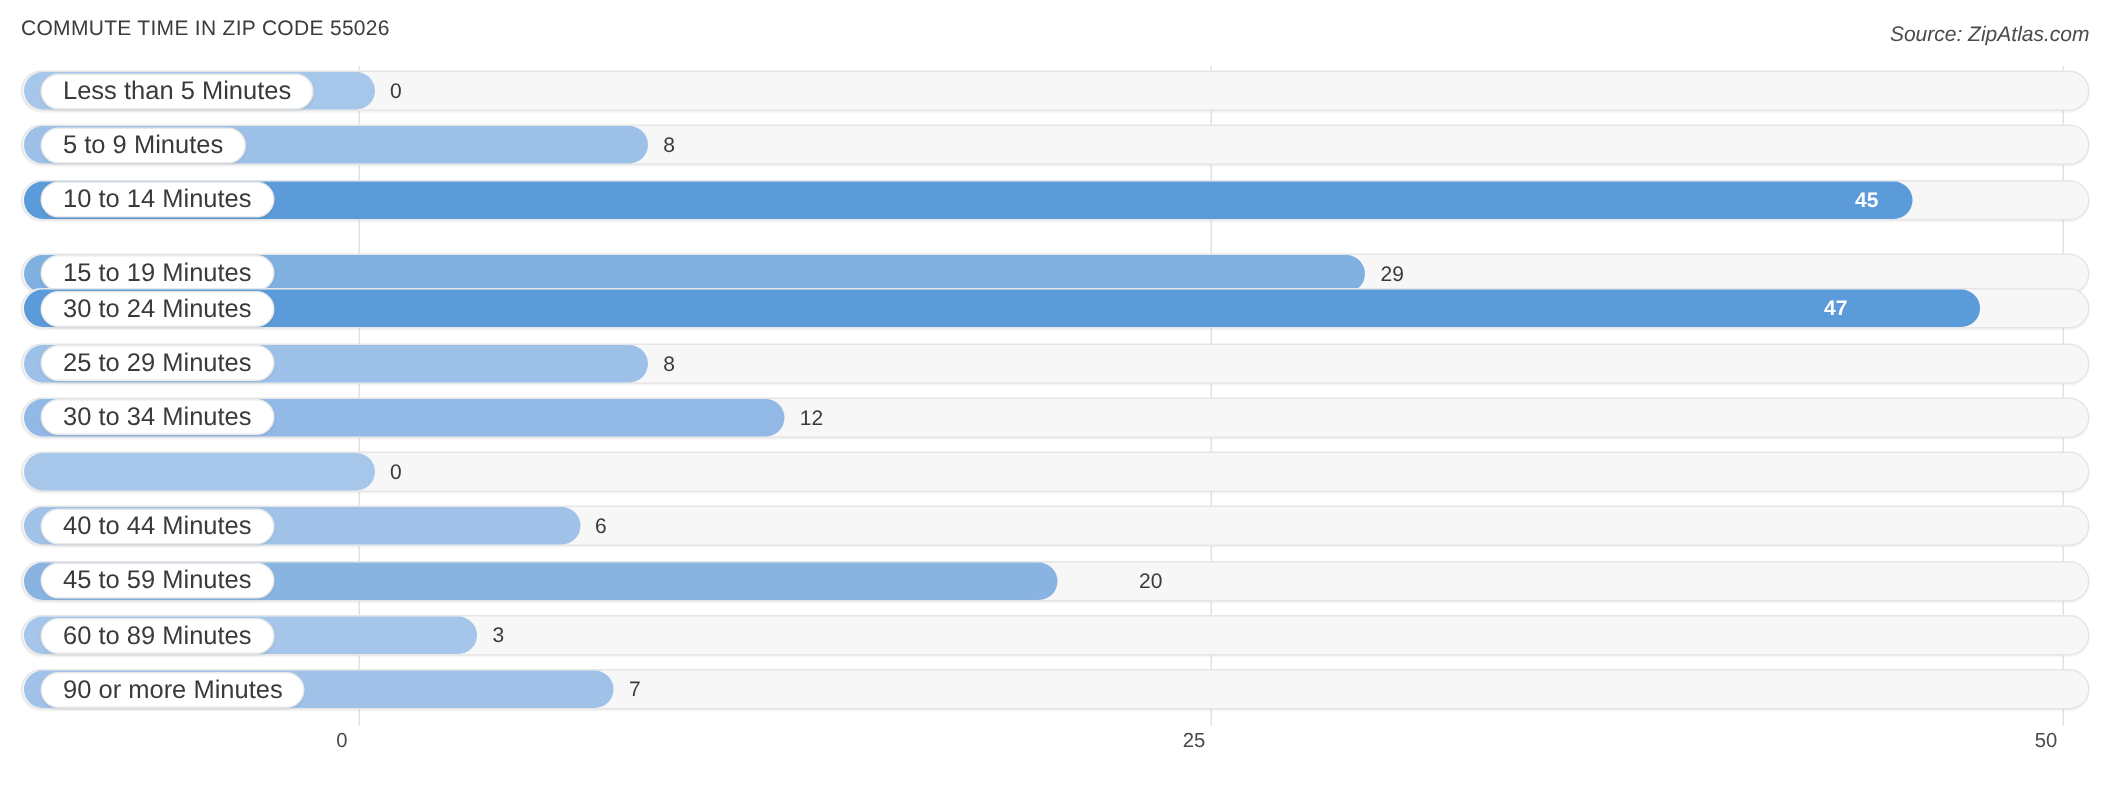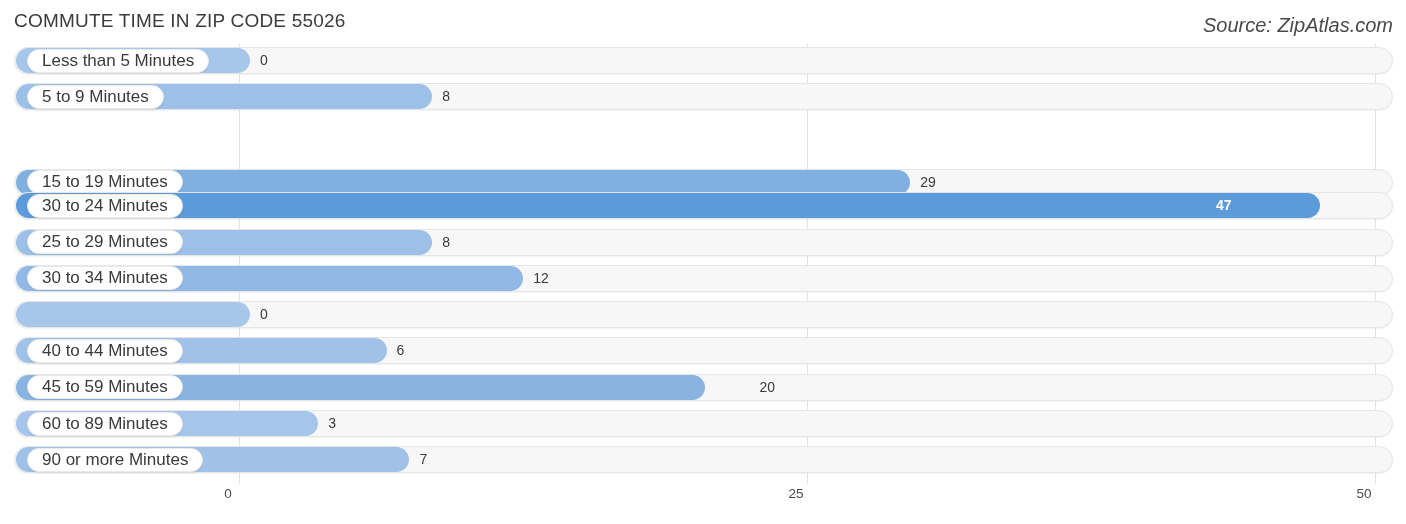--- a/index.html
+++ b/index.html
@@ -19,31 +19,31 @@
     position: relative;
     width: 1406px;
     height: 524px;
   }
 
   
   .chart-title {
     position: absolute;
     left: 14px;
     top: 10px;
-    font-size: 19px;
+    font-size: 14px;
     letter-spacing: 0.2px;
     color: #3c3c3c;
     font-weight: 400;
     white-space: nowrap;
   }
   .chart-source {
     position: absolute;
     right: 13px;
     top: 14px;
-    font-size: 20px;
+    font-size: 14px;
     font-style: italic;
     color: #4a4a4a;
     white-space: nowrap;
   }
 
   
   .plot {
     position: absolute;
     left: 0;
     top: 44px;
@@ -161,20 +161,28 @@
         <div class="value-out" style="left: 260px;">0</div>
       </div>
       <div class="row" style="top: 36.3px;">
         <div class="track"></div>
         <div class="bar" style="width: 416.16px; background: rgb(157, 192, 232);"></div>
         <div class="label-pill">
           <span>5 to 9 Minutes</span>
         </div>
         <div class="value-out" style="left: 442.16px;">8</div>
       </div>
+      <div class="row" style="top: 72.6px;">
+        <div class="track"></div>
+        <div class="bar" style="width: 1258.65px; background: rgb(91, 155, 217);"></div>
+        <div class="label-pill">
+          <span>10 to 14 Minutes</span>
+        </div>
+        <div class="value-in" style="left: 1236.65px;">45</div>
+      </div>
       <div class="row" style="top: 108.9px; margin-top: 13px;">
         <div class="track"></div>
         <div class="bar" style="width: 894.33px; background: rgb(127, 176, 224);"></div>
         <div class="label-pill">
           <span>15 to 19 Minutes</span>
         </div>
         <div class="value-out" style="left: 920.33px;">29</div>
       </div>
       <div class="row" style="top: 145.2px;">
         <div class="track"></div>

